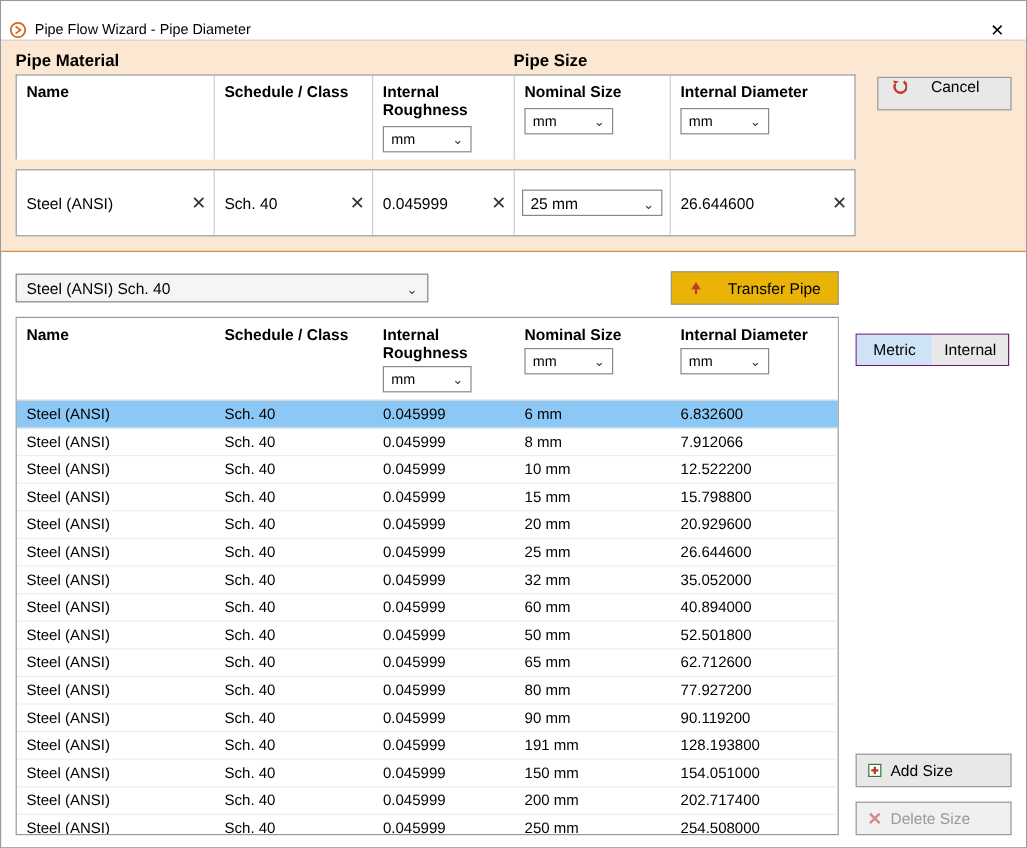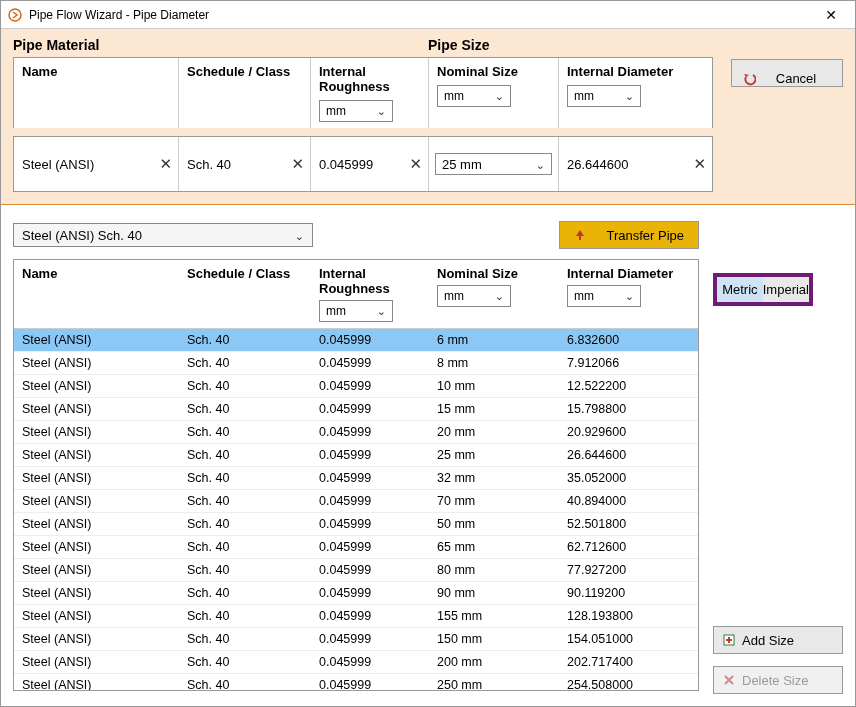--- a/index.html
+++ b/index.html
@@ -11,22 +11,22 @@
     color: #000;
   }
   .window {
     width:856px; height:707px;
     border:1px solid #999;
     display:flex; flex-direction:column;
     position:relative;
   }
   .titlebar {
     height:28px;
-    display:flex; align-items:center;
-    padding:4px 6px;
+    display:flex; align-items:flex-start;
+    padding:16px 6px;
     border-bottom:1px solid #ccc;
     background:#fff;
   }
   .titlebar .app-icon {
     width:16px; height:16px; margin-right:6px;
     display:flex; align-items:center; justify-content:center;
   }
   .titlebar .title { flex:1; font-size:12px; }
   .titlebar .close { width:36px; text-align:center; font-size:14px; cursor:pointer; }
   .body {
@@ -39,21 +39,21 @@
     border-bottom:1px solid #d88c3c;
   }
   .sec-title {
     font-weight:bold; font-size:14px;
     margin-bottom:4px;
   }
   .top-columns { display:flex; }
   .main-area { flex:1; }
   .side-buttons { width:130px; padding-left:18px; }
   .btn {
-    display:flex; align-items:flex-end; justify-content:flex-start;
+    display:flex; align-items:flex-start; justify-content:flex-start;
     height:28px; padding:0 8px;
     background:#e8e8e8;
     border:1px solid #999;
     margin-bottom:16px;
     cursor:pointer; font-size:13px;
   }
   .btn .icon { width:18px; display:inline-flex; align-items:center; justify-content:center;}
   .btn .lbl { flex:1; text-align:center; }
   .headers-row, .values-row {
     display:flex;
@@ -91,21 +91,21 @@
     padding:0 6px; font-size:13px;
   }
   .bottom-panel {
     flex:1; padding:10px 12px 12px 12px;
     display:flex; gap:14px;
   }
   .db-left { flex:1; display:flex; flex-direction:column; }
   .db-right { width:130px; display:flex; flex-direction:column; padding-top:58px;}
   .db-row1 { display:flex; align-items:center; gap:8px; margin-bottom:10px; margin-top:6px;}
   .db-combo {
-    width:300px; height:24px; border:1px solid #888; background:#f5f5f5;
+    width:344px; height:24px; border:1px solid #888; background:#f5f5f5;
     display:flex; align-items:center; justify-content:space-between;
     padding:0 8px;
   }
   .spacer { flex:1; }
   .transfer-btn {
     height:28px; padding:0 14px;
     display:flex; align-items:center; gap:20px;
     background:#eab308; border:1px solid #999; cursor:pointer;
   }
   .db-table-wrap {
@@ -133,21 +133,21 @@
   .dcol.dn { width:165px; }
   .dcol.ds { width:132px; }
   .dcol.dr { width:118px; }
   .dcol.dm { width:130px; }
   .dcol.dd { flex:1; }
   .unit-sel2 {
     width:74px; height:22px; border:1px solid #888; background:#fff;
     display:flex; align-items:center; justify-content:space-between;
     padding:0 6px; font-size:12px; margin-top:4px;
   }
-  .toggle-group { display:flex; border:4px solid #701a75; width:100px; margin-bottom:auto;}
+  .toggle-group { display:flex; border:1px solid #701a75; width:128px; margin-bottom:auto;}
   .toggle-btn { flex:1; text-align:center; padding:5px 0; font-size:13px; cursor:pointer; background:#e8e8e8;}
   .toggle-btn.active { background:#cfe3f7; }
   .right-btn {
     height:28px; display:flex; align-items:center; gap:6px;
     border:1px solid #999; background:#e8e8e8; padding:0 8px;
     margin-top:12px; cursor:pointer;
   }
   .right-btn.disabled { color:#999; background:#f0f0f0; cursor:default;}
   .caret::after { content:"⌄"; font-size:11px; color:#333;}
   svg { display:block; }
@@ -344,21 +344,21 @@
                 <div class="dcol dn">Steel (ANSI)</div>
                 <div class="dcol ds">Sch. 40</div>
                 <div class="dcol dr">0.045999</div>
                 <div class="dcol dm">32 mm</div>
                 <div class="dcol dd">35.052000</div>
               </div>
               <div class="db-row">
                 <div class="dcol dn">Steel (ANSI)</div>
                 <div class="dcol ds">Sch. 40</div>
                 <div class="dcol dr">0.045999</div>
-                <div class="dcol dm">70 mm</div>
+                <div class="dcol dm">60 mm</div>
                 <div class="dcol dd">40.894000</div>
               </div>
               <div class="db-row">
                 <div class="dcol dn">Steel (ANSI)</div>
                 <div class="dcol ds">Sch. 40</div>
                 <div class="dcol dr">0.045999</div>
                 <div class="dcol dm">50 mm</div>
                 <div class="dcol dd">52.501800</div>
               </div>
               <div class="db-row">
@@ -379,21 +379,21 @@
                 <div class="dcol dn">Steel (ANSI)</div>
                 <div class="dcol ds">Sch. 40</div>
                 <div class="dcol dr">0.045999</div>
                 <div class="dcol dm">90 mm</div>
                 <div class="dcol dd">90.119200</div>
               </div>
               <div class="db-row">
                 <div class="dcol dn">Steel (ANSI)</div>
                 <div class="dcol ds">Sch. 40</div>
                 <div class="dcol dr">0.045999</div>
-                <div class="dcol dm">155 mm</div>
+                <div class="dcol dm">191 mm</div>
                 <div class="dcol dd">128.193800</div>
               </div>
               <div class="db-row">
                 <div class="dcol dn">Steel (ANSI)</div>
                 <div class="dcol ds">Sch. 40</div>
                 <div class="dcol dr">0.045999</div>
                 <div class="dcol dm">150 mm</div>
                 <div class="dcol dd">154.051000</div>
               </div>
               <div class="db-row">
@@ -410,21 +410,21 @@
                 <div class="dcol dm">250 mm</div>
                 <div class="dcol dd">254.508000</div>
               </div>
             </div>
         </div>
       </div>
 
       <div class="db-right">
         <div class="toggle-group">
           <div class="toggle-btn active">Metric</div>
-          <div class="toggle-btn">Imperial</div>
+          <div class="toggle-btn">Internal</div>
         </div>
         <div style="flex:1;"></div>
         <div class="right-btn">
           <span>
             <svg width="14" height="14">
                 <rect x="2" y="2" width="10" height="10" fill="#fff" stroke="#2e7d32"></rect>
                 <path d="M7 4 V10 M4 7 H10" stroke="#c0392b" stroke-width="2"></path>
               </svg>
           </span>
           <span>Add Size</span>

